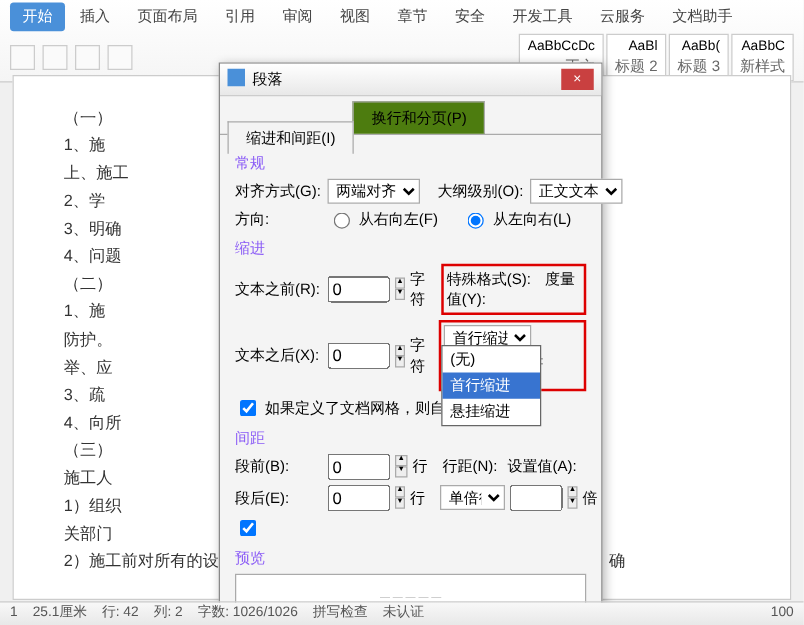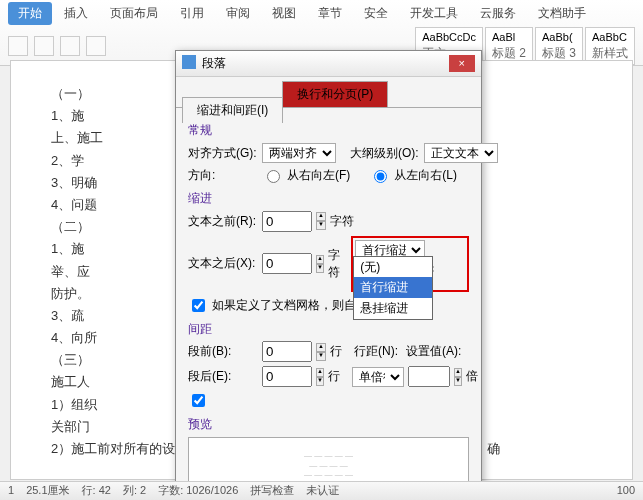--- a/index.html
+++ b/index.html
@@ -3,33 +3,33 @@
 <meta charset="utf-8">
 <style>
 body{margin:0;font:12px/1.4 "Microsoft YaHei",sans-serif;background:#f0f0f0;width:643px;height:500px;overflow:hidden;position:relative}
 .ribbon{background:linear-gradient(#fff,#f5f5f5);border-bottom:1px solid #ccc}
 .tabs{display:flex;padding:2px 8px;font-size:12px;gap:2px}
 .tab{padding:3px 10px;color:#444}
 .tab.active{background:#4a90d9;color:#fff;border-radius:3px}
 .toolbar{display:flex;padding:4px 8px;gap:6px;align-items:center;height:30px}
 .tbtn{width:18px;height:18px;border:1px solid #ccc;background:#fafafa;display:inline-block}
 .styles{display:flex;gap:2px;margin-left:auto}
-.style-box{border:1px solid #ccc;padding:2px 6px;font-size:11px;background:#fff;text-align:left}
+.style-box{border:1px solid #ccc;padding:2px 6px;font-size:11px;background:#fff;text-align:right}
 .style-box .lbl{font-size:12px;color:#666}
 .doc-bg{position:absolute;top:60px;left:10px;right:10px;bottom:20px;background:#fff;border:1px solid #ccc;padding:20px 40px;color:#333;font-size:13px;overflow:hidden}
 .doc-bg p{margin:4px 0}
 .modal{position:absolute;top:50px;left:175px;width:305px;background:#f4f4f4;border:1px solid #888;box-shadow:2px 2px 8px rgba(0,0,0,.3)}
 .titlebar{background:linear-gradient(#fff,#e8e8e8);padding:4px 6px;display:flex;align-items:flex-start;border-bottom:1px solid #ccc}
 .titlebar .ico{width:14px;height:14px;background:#4a90d9;margin-right:6px}
 .close{margin-left:auto;background:#c94040;color:#fff;padding:1px 10px;font-size:11px;cursor:pointer}
 .mtabs{display:flex;padding:4px 6px 0}
-.mtab{padding:4px 14px;border:1px solid #aaa;background:#b91c1c;font-size:12px;border-bottom:none;margin-right:-1px}
+.mtab{padding:4px 14px;border:1px solid #aaa;background:#4d7c0f;font-size:12px;border-bottom:none;margin-right:-1px}
 .mtab.active{background:#f4f4f4;position:relative;top:16px}
 .mbody{border-top:1px solid #aaa;padding:8px 12px}
-.sect{font-size:12px;color:#4c1d95;margin:6px 0 4px}
+.sect{font-size:12px;color:#8b5cf6;margin:6px 0 4px}
 .row{display:flex;align-items:center;margin:4px 0;font-size:12px;gap:4px}
 .row label{min-width:70px}
 select,input[type=text]{border:1px solid #aaa;font-size:12px;padding:1px 2px;background:#fff}
 .num{width:42px}
 .spin{width:10px;display:inline-flex;flex-direction:column}
 .spin span{height:7px;border:1px solid #aaa;background:#eee;font-size:6px;line-height:5px;text-align:center}
 .redbox{border:2px solid #d00;padding:2px;display:inline-block}
 .dropdown{position:absolute;background:#fff;border:1px solid #666;font-size:12px;z-index:10;width:78px}
 .dropdown div{padding:2px 6px}
 .dropdown .hi{background:#3874d0;color:#fff}
@@ -82,22 +82,22 @@
 
 <div class="doc-bg" id="doc">
     <p>（一）</p>
     <p>1、施</p>
     <p>上、施工</p>
     <p>2、学</p>
     <p>3、明确</p>
     <p>4、问题</p>
     <p>（二）</p>
     <p>1、施</p>
+    <p>防护。</p>
     <p>举、应</p>
-    <p>防护。</p>
     <p>3、疏</p>
     <p>4、向所</p>
     <p>（三）</p>
     <p>施工人</p>
     <p>1）组织</p>
     <p>关部门</p>
     <p>2）施工前对所有的设备进行校正及保养，并对所有试验人员进行岗前培训，确</p>
   </div>
 
 <div class="modal">
@@ -128,20 +128,24 @@
 
     <div class="sect">缩进</div>
     <div class="row" style="position:relative">
       <label>文本之前(R):</label>
       <input class="num" value="0" style="">
         <span class="spin">
           <span>▲</span>
           <span>▼</span>
         </span>
       <span>字符</span>
+      <span class="redbox" style="margin-left:2px">
+        <span>特殊格式(S):</span>
+        <span style="margin-left:8px">度量值(Y):</span>
+      </span>
     </div>
     <div class="row" style="position:relative">
       <label>文本之后(X):</label>
       <input class="num" value="0" style="">
         <span class="spin">
           <span>▲</span>
           <span>▼</span>
         </span>
       <span>字符</span>
       <span class="redbox" style="margin-left:2px;position:relative">

